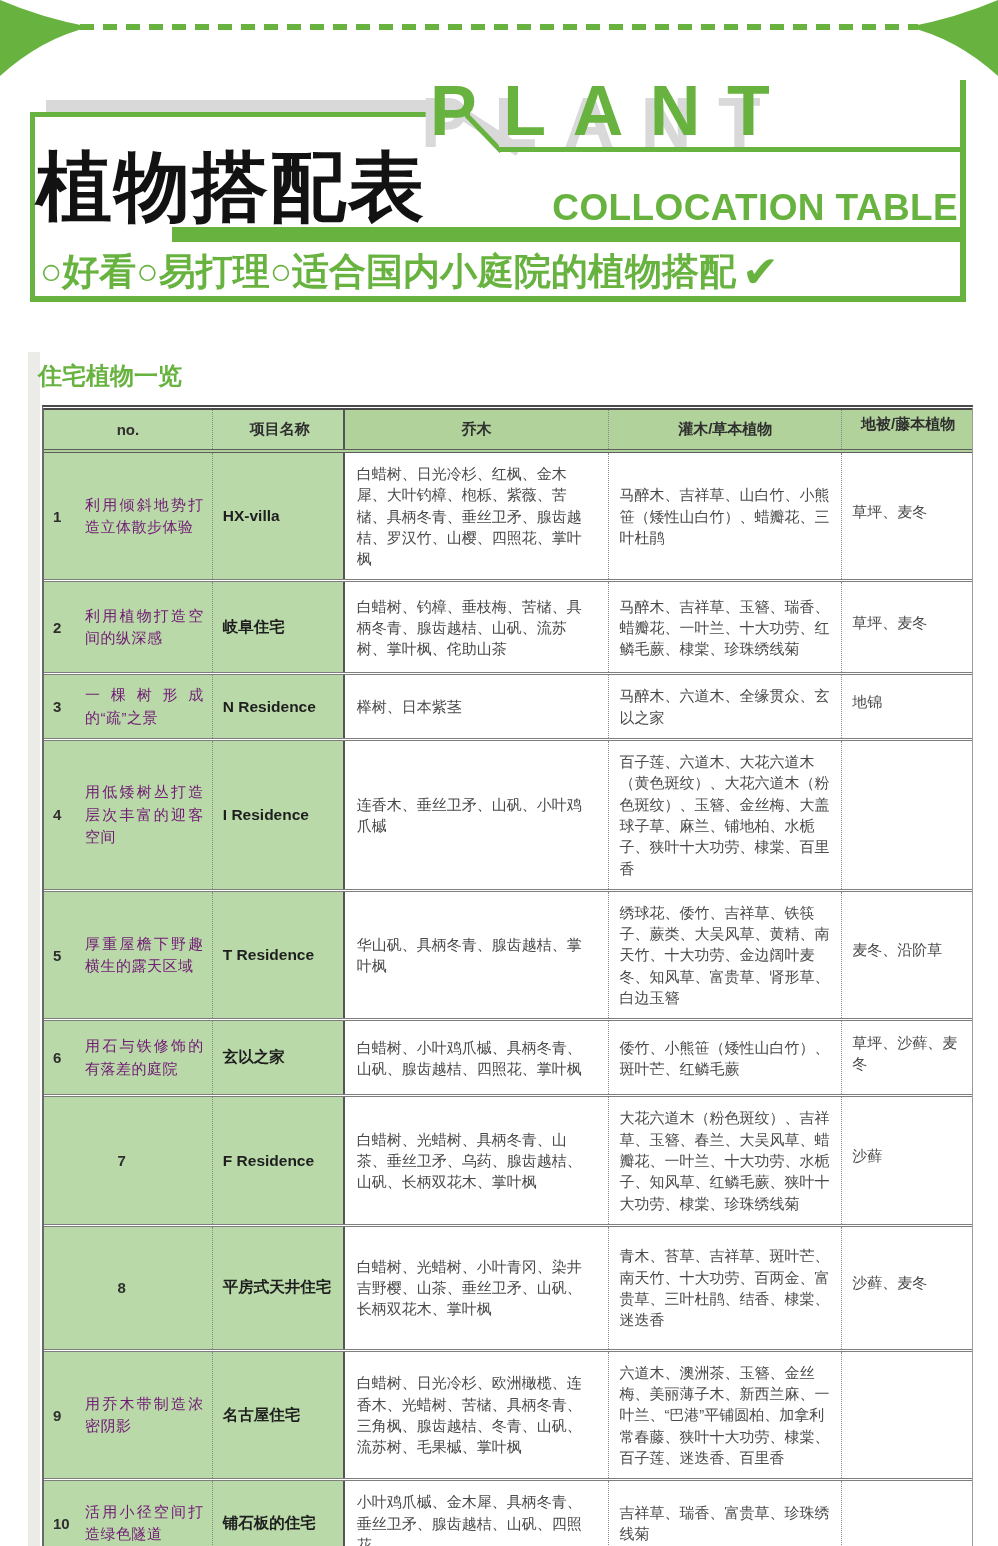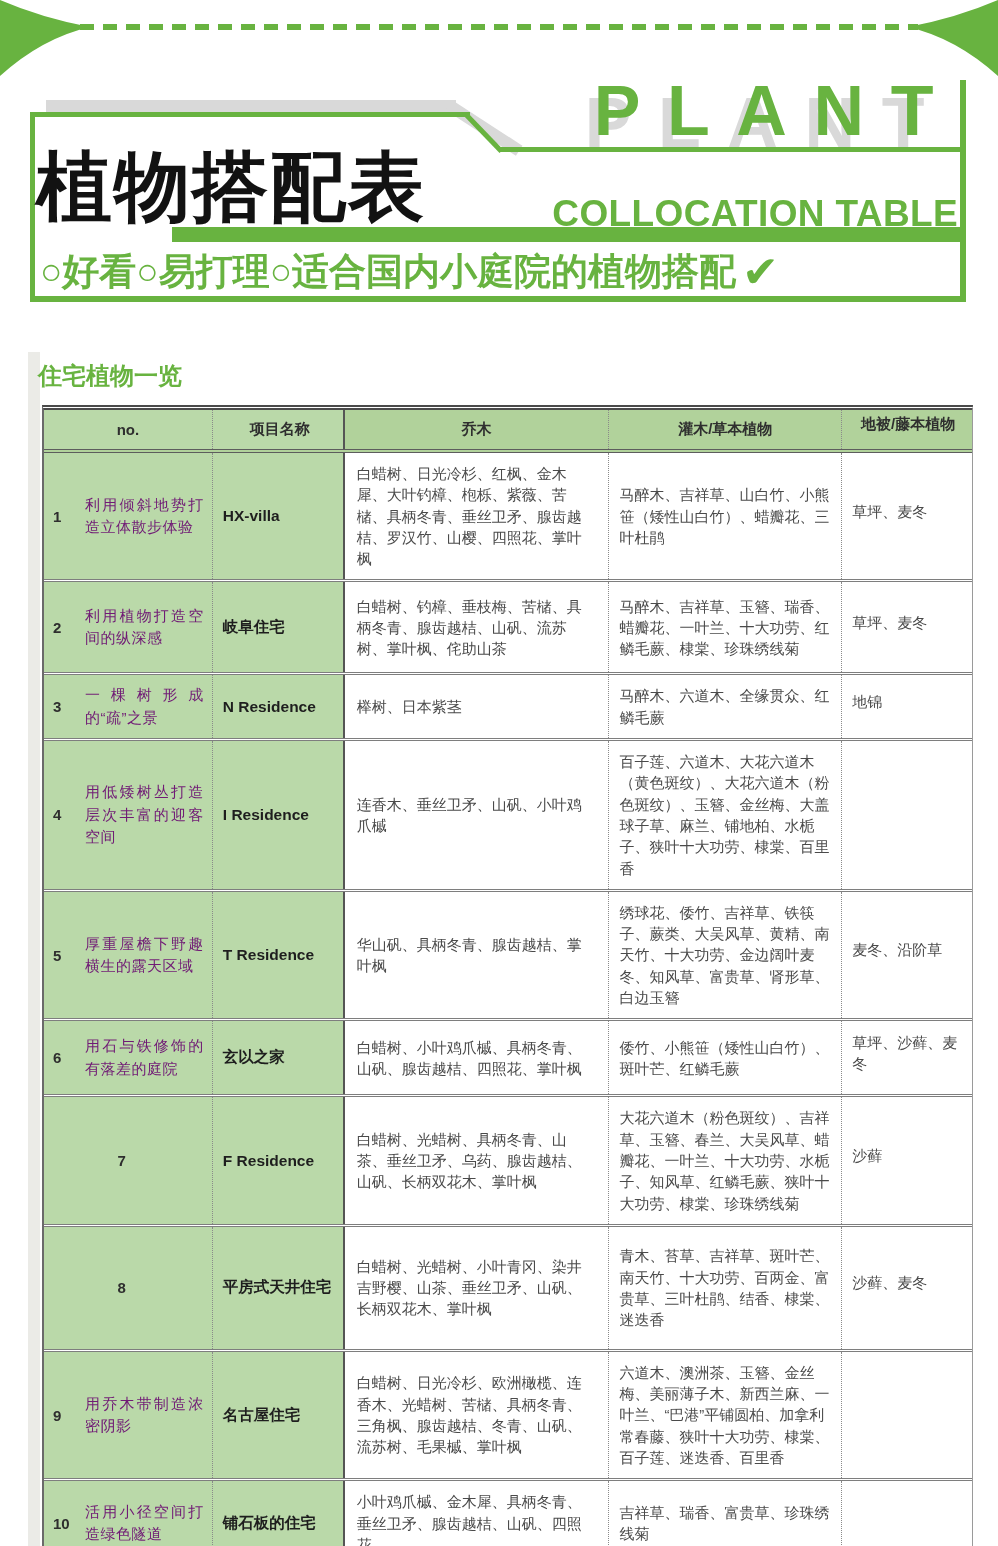--- a/index.html
+++ b/index.html
@@ -32,23 +32,23 @@
   .box-left{left:30px;top:115px;width:5px;height:187px;background:var(--green);}
   .box-right{left:960px;top:80px;width:6px;height:222px;background:var(--green);}
   .box-bottom{left:30px;top:296px;width:936px;height:6px;background:var(--green);}
   .box-topA{left:30px;top:112px;width:440px;height:5px;background:var(--green);}
   .box-topDiag{left:467px;top:112px;width:52px;height:5px;background:var(--green);
     transform:rotate(46deg);transform-origin:left top;}
   .box-topB{left:500px;top:147px;width:462px;height:5px;background:var(--green);}
 
   .plant-en{left:430px;top:74px;width:530px;height:76px;
     color:var(--green);font-size:70px;font-weight:700;line-height:74px;
-    letter-spacing:0.38em;text-align:right;white-space:nowrap;
+    letter-spacing:0.38em;text-align:left;white-space:nowrap;
     text-shadow:-9px 12px 0 var(--shadow);}
-  .colloc-en{left:430px;top:194px;width:528px;
+  .colloc-en{left:430px;top:188px;width:528px;
     color:var(--green);font-size:37px;font-weight:700;line-height:40px;
     letter-spacing:0.01em;text-align:right;white-space:nowrap;}
   .green-bar{left:172px;top:227px;width:790px;height:15px;background:var(--green);}
   .title-cn{left:36px;top:144px;width:420px;
     color:#121212;font-size:76px;font-weight:900;line-height:86px;
     letter-spacing:2px;white-space:nowrap;}
   .subtitle{left:40px;top:249px;width:900px;
     color:var(--green);font-size:37px;font-weight:700;line-height:46px;white-space:nowrap;}
   .subtitle .check{font-size:44px;font-weight:900;vertical-align:-3px;margin-left:6px;}
 
@@ -143,21 +143,21 @@
     <div class="cell c-ground plist">草坪、麦冬</div>
   </div>
 
   <div class="t-row body-row r3">
     <div class="cell c-numdesc">
       <div class="num">3</div>
       <div class="desc">一棵树形成的“疏”之景</div>
     </div>
     <div class="cell c-name">N Residence</div>
     <div class="cell c-trees plist">榉树、日本紫茎</div>
-    <div class="cell c-shrubs plist">马醉木、六道木、全缘贯众、红鳞毛蕨</div>
+    <div class="cell c-shrubs plist">马醉木、六道木、全缘贯众、玄以之家</div>
     <div class="cell c-ground plist">地锦</div>
   </div>
 
   <div class="t-row body-row r4">
     <div class="cell c-numdesc">
       <div class="num">4</div>
       <div class="desc">用低矮树丛打造层次丰富的迎客空间</div>
     </div>
     <div class="cell c-name">I Residence</div>
     <div class="cell c-trees plist">连香木、垂丝卫矛、山矾、小叶鸡爪槭</div>

